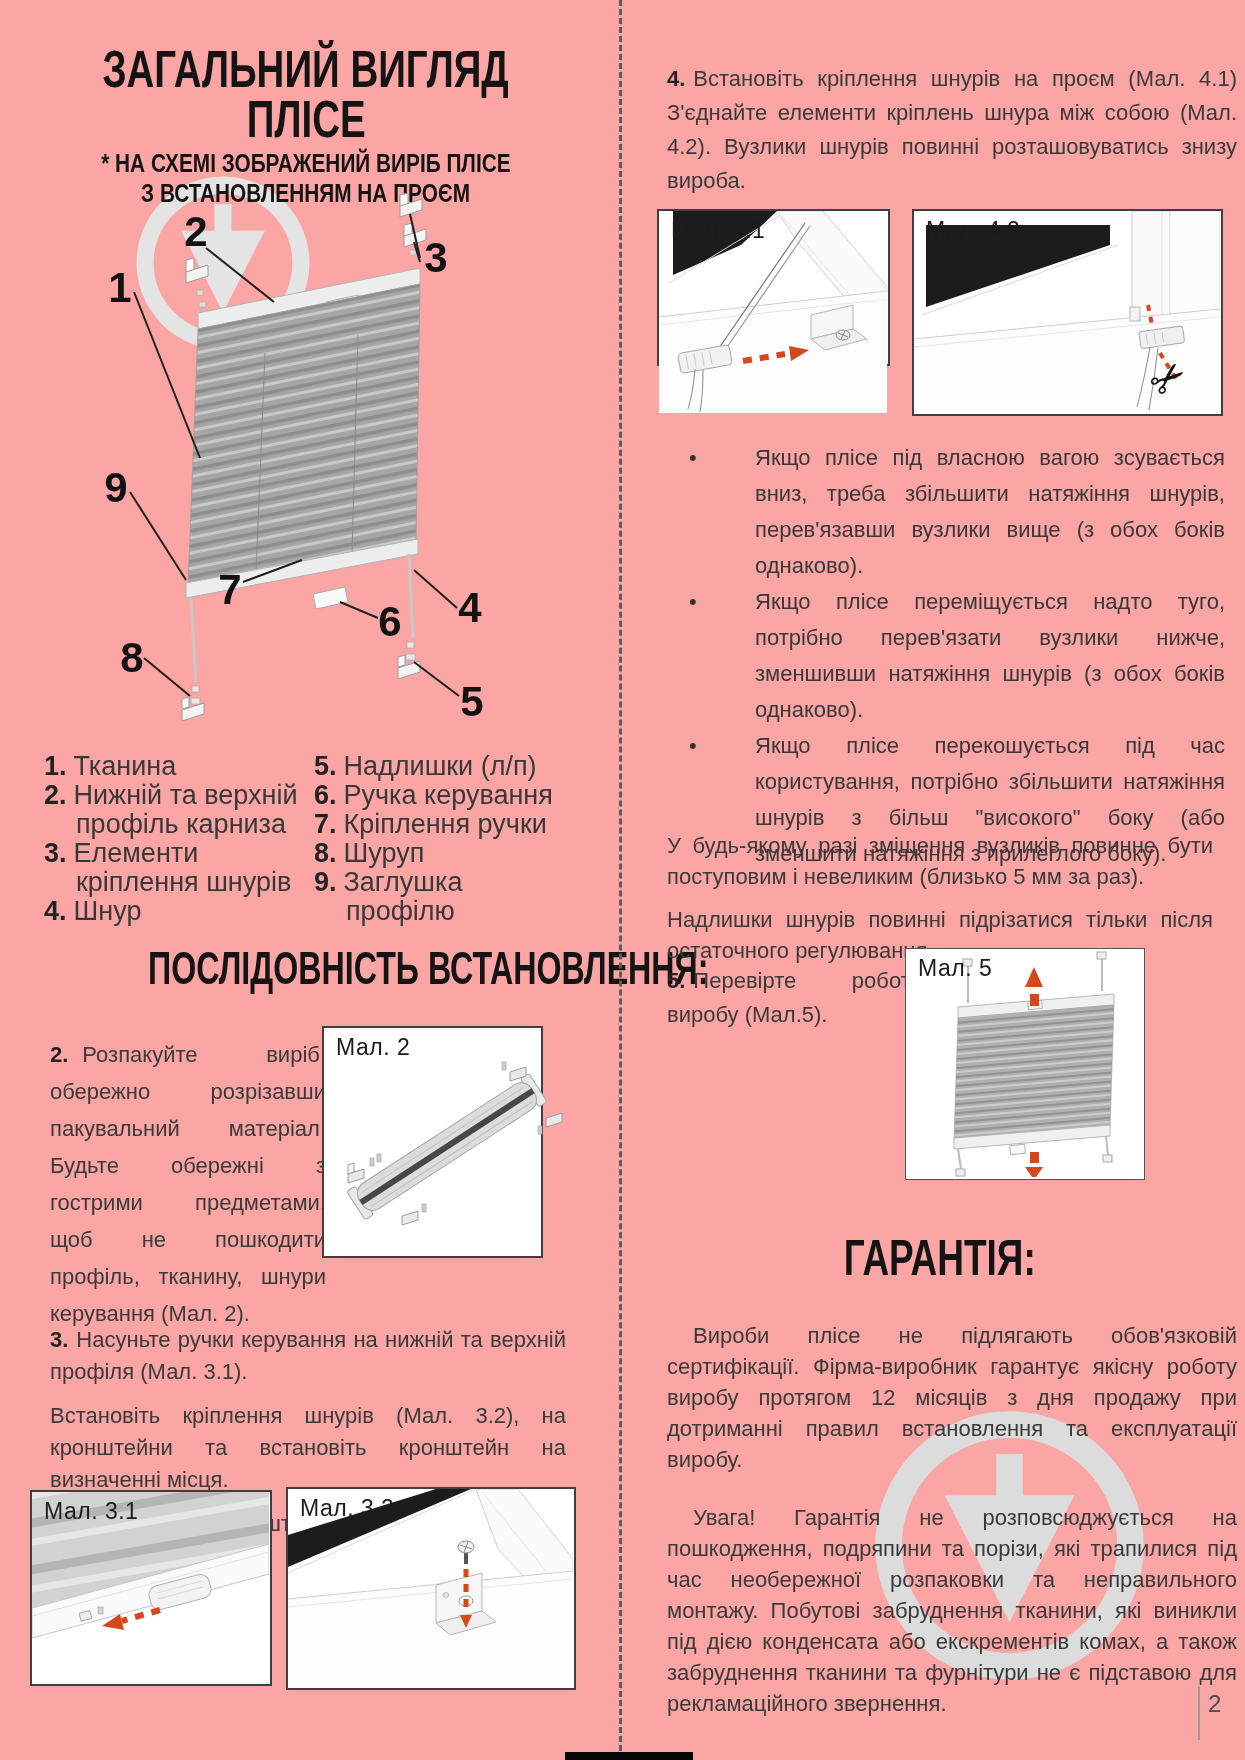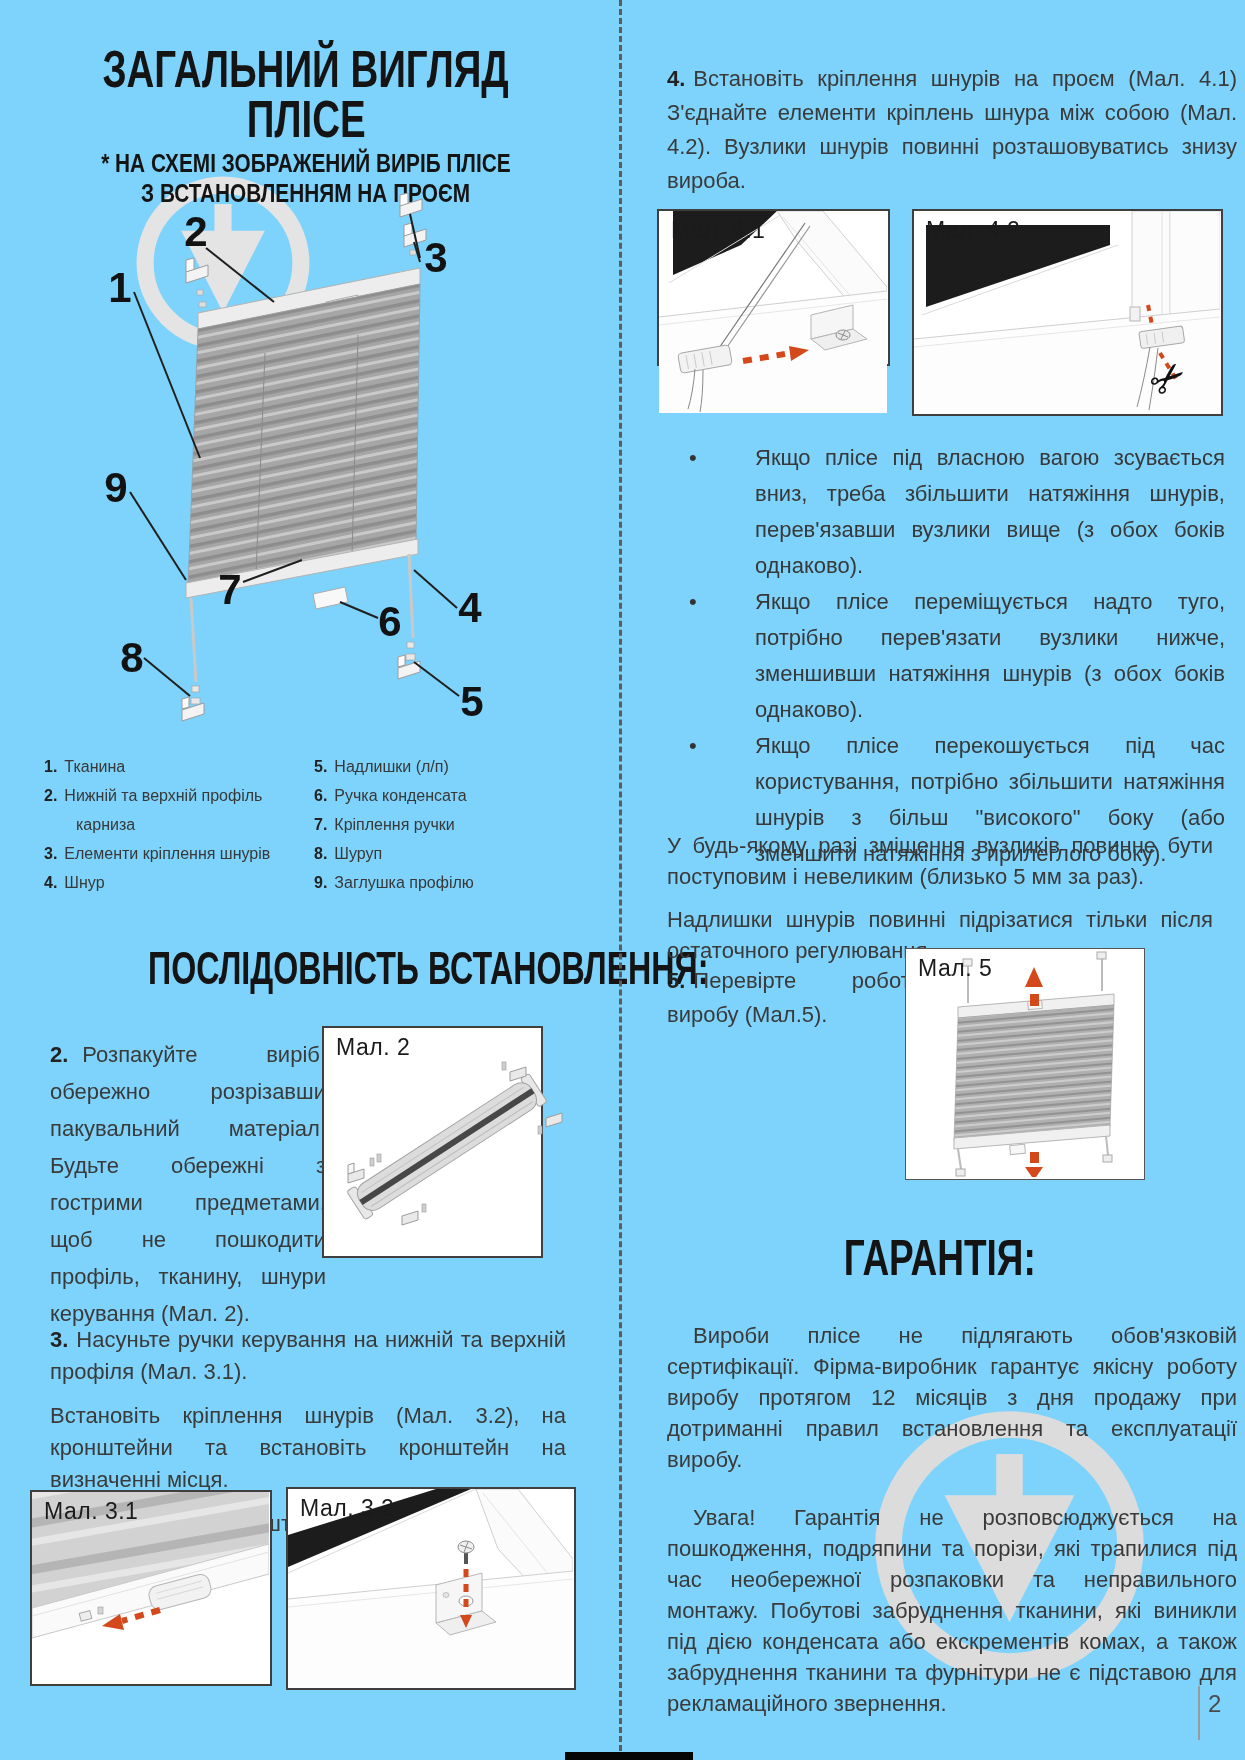--- a/index.html
+++ b/index.html
@@ -1,36 +1,36 @@
 <!DOCTYPE html>
 <html><head>
 <meta charset="utf-8">
 <style>
   html,body{margin:0;padding:0;background:#9b9b9b;}
-  .page{position:relative;width:1245px;height:1760px;background:#7dd3fc;overflow:hidden;
+  .page{position:relative;width:1245px;height:1760px;background:#fca5a5;overflow:hidden;
         font-family:"Liberation Sans",sans-serif;color:#383838;margin:0 auto;}
   .abs{position:absolute;}
   .z0{z-index:0;}
   .z1{z-index:1;}
   .c{text-align:center;}
   .cond{display:inline-block;font-weight:bold;color:#141414;white-space:nowrap;}
   .t1{font-size:52px;line-height:50px;transform:scaleX(0.74);}
   .t2{font-size:26px;line-height:30px;transform:scaleX(0.80);}
   .t3{font-size:46px;line-height:48px;transform:scaleX(0.70);}
   .t4{font-size:50px;line-height:52px;transform:scaleX(0.74);}
   .body{font-size:22px;margin:12px;color:#3a3a3a;}
   .j{text-align:justify;}
   .lh37{line-height:37px;}
   .lh34{line-height:34px;}
   .lh32{line-height:32px;}
   .lh31{line-height:31px;}
   .sn{color:#222;margin-right:14px;}
   .sn2{color:#222;margin-right:8px;}
   .indent{text-indent:26px;}
-  .legend .li{font-size:16px;line-height:29px;padding-left:32px;text-indent:-32px;margin:0;}
+  .legend .li{font-size:27px;line-height:29px;padding-left:32px;text-indent:-32px;margin:0;}
   .legend .li b{color:#222;margin-right:7px;}
   .bullet{display:flex;align-items:flex-start;}
   .bullet .dot{width:100px;padding-left:34px;box-sizing:border-box;font-size:22px;line-height:36px;color:#333;}
   .bullet .btxt{flex:1;font-size:22px;line-height:36px;}
   .figbox{position:absolute;background:#fff;border:2.5px solid #3f3f3f;box-sizing:border-box;z-index:1;}
   .figbox-thin{border:1.5px solid #555;}
   .figlabel{position:absolute;top:6px;left:12px;font-size:23px;color:#1b1b1b;z-index:2;letter-spacing:0.5px;}
   .divider{position:absolute;left:619px;top:0;height:1760px;width:0;border-left:3px dashed #5c5c5c;z-index:2;}
   .footerbar{position:absolute;left:565px;top:1752px;width:128px;height:8px;background:#060606;z-index:3;}
   .pageno{position:absolute;left:1198px;top:1686px;height:54px;z-index:2;display:flex;align-items:flex-start;}
@@ -146,21 +146,21 @@
   </svg>
 
   <div class="abs z1 legend" style="left:44px;top:752px;width:268px;">
     <p class="li"><b>1.</b><span>Тканина</span></p>
     <p class="li"><b>2.</b><span>Нижній та верхній профіль карниза</span></p>
     <p class="li"><b>3.</b><span>Елементи кріплення шнурів</span></p>
     <p class="li"><b>4.</b><span>Шнур</span></p>
   </div>
   <div class="abs z1 legend" style="left:314px;top:752px;width:262px;">
     <p class="li"><b>5.</b><span>Надлишки (л/п)</span></p>
-    <p class="li"><b>6.</b><span>Ручка конденсата</span></p>
+    <p class="li"><b>6.</b><span>Ручка керування</span></p>
     <p class="li"><b>7.</b><span>Кріплення ручки</span></p>
     <p class="li"><b>8.</b><span>Шуруп</span></p>
     <p class="li"><b>9.</b><span>Заглушка профілю</span></p>
   </div>
 
   <div class="abs z1 c" style="left:28px;top:944px;width:552px;">
     <span class="cond t3">ПОСЛІДОВНІСТЬ ВСТАНОВЛЕННЯ:</span>
   </div>
 
   <p class="abs z1 body j lh37" style="left:38px;top:1024px;width:276px;">

